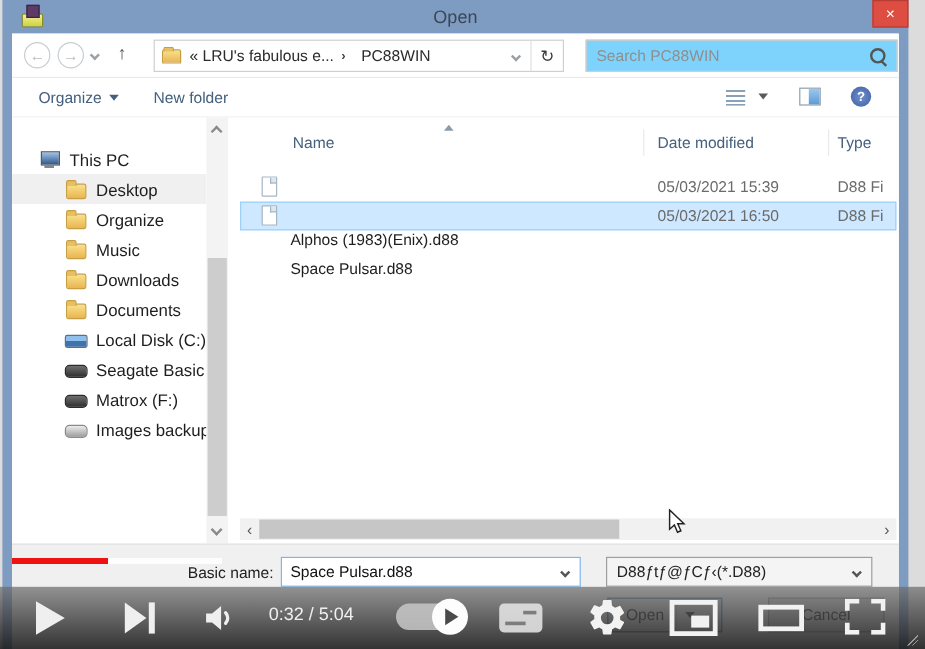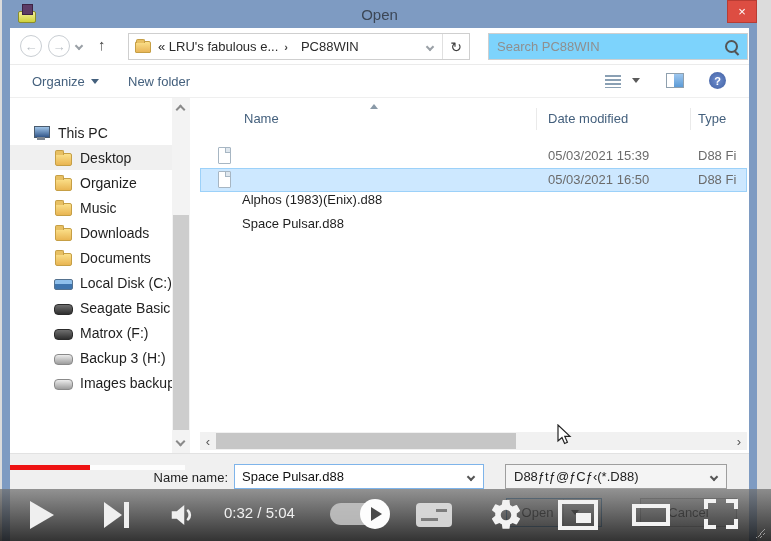--- a/index.html
+++ b/index.html
@@ -244,24 +244,20 @@
           <div class="side-item">
             <span class="ic" data-icon="drive-dark"></span>
             <span>Seagate Basic (D:</span>
           </div>
           <div class="side-item">
             <span class="ic" data-icon="drive-dark"></span>
             <span>Matrox (F:)</span>
           </div>
           <div class="side-item">
             <span class="ic" data-icon="drive"></span>
-            <span>Backup 3 (H:)</span>
-          </div>
-          <div class="side-item">
-            <span class="ic" data-icon="drive"></span>
             <span>Images backup (I</span>
           </div>
         </div>
       </div>
       <div class="side-scroll">
         <span class="scroll-chev-up"></span>
         <span class="thumb"></span>
         <span class="scroll-chev-dn"></span>
       </div>
 
@@ -290,21 +286,21 @@
         </div>
         <div class="hscroll">
           <span class="hs-left">‹</span>
           <span class="hs-thumb"></span>
           <span class="hs-right">›</span>
         </div>
       </div>
     </div>
 
     <div class="footer">
-      <span class="fn-label">Name name:</span>
+      <span class="fn-label">Basic name:</span>
       <div class="combo combo-name">
         <input type="text" value="Space Pulsar.d88" style="">
         <span class="chev"></span>
       </div>
       <div class="combo combo-type">
         <span class="val">D88ƒtƒ@ƒCƒ‹(*.D88)</span>
         <span class="chev"></span>
       </div>
       <div class="btn btn-open">
         <span>Open</span>

